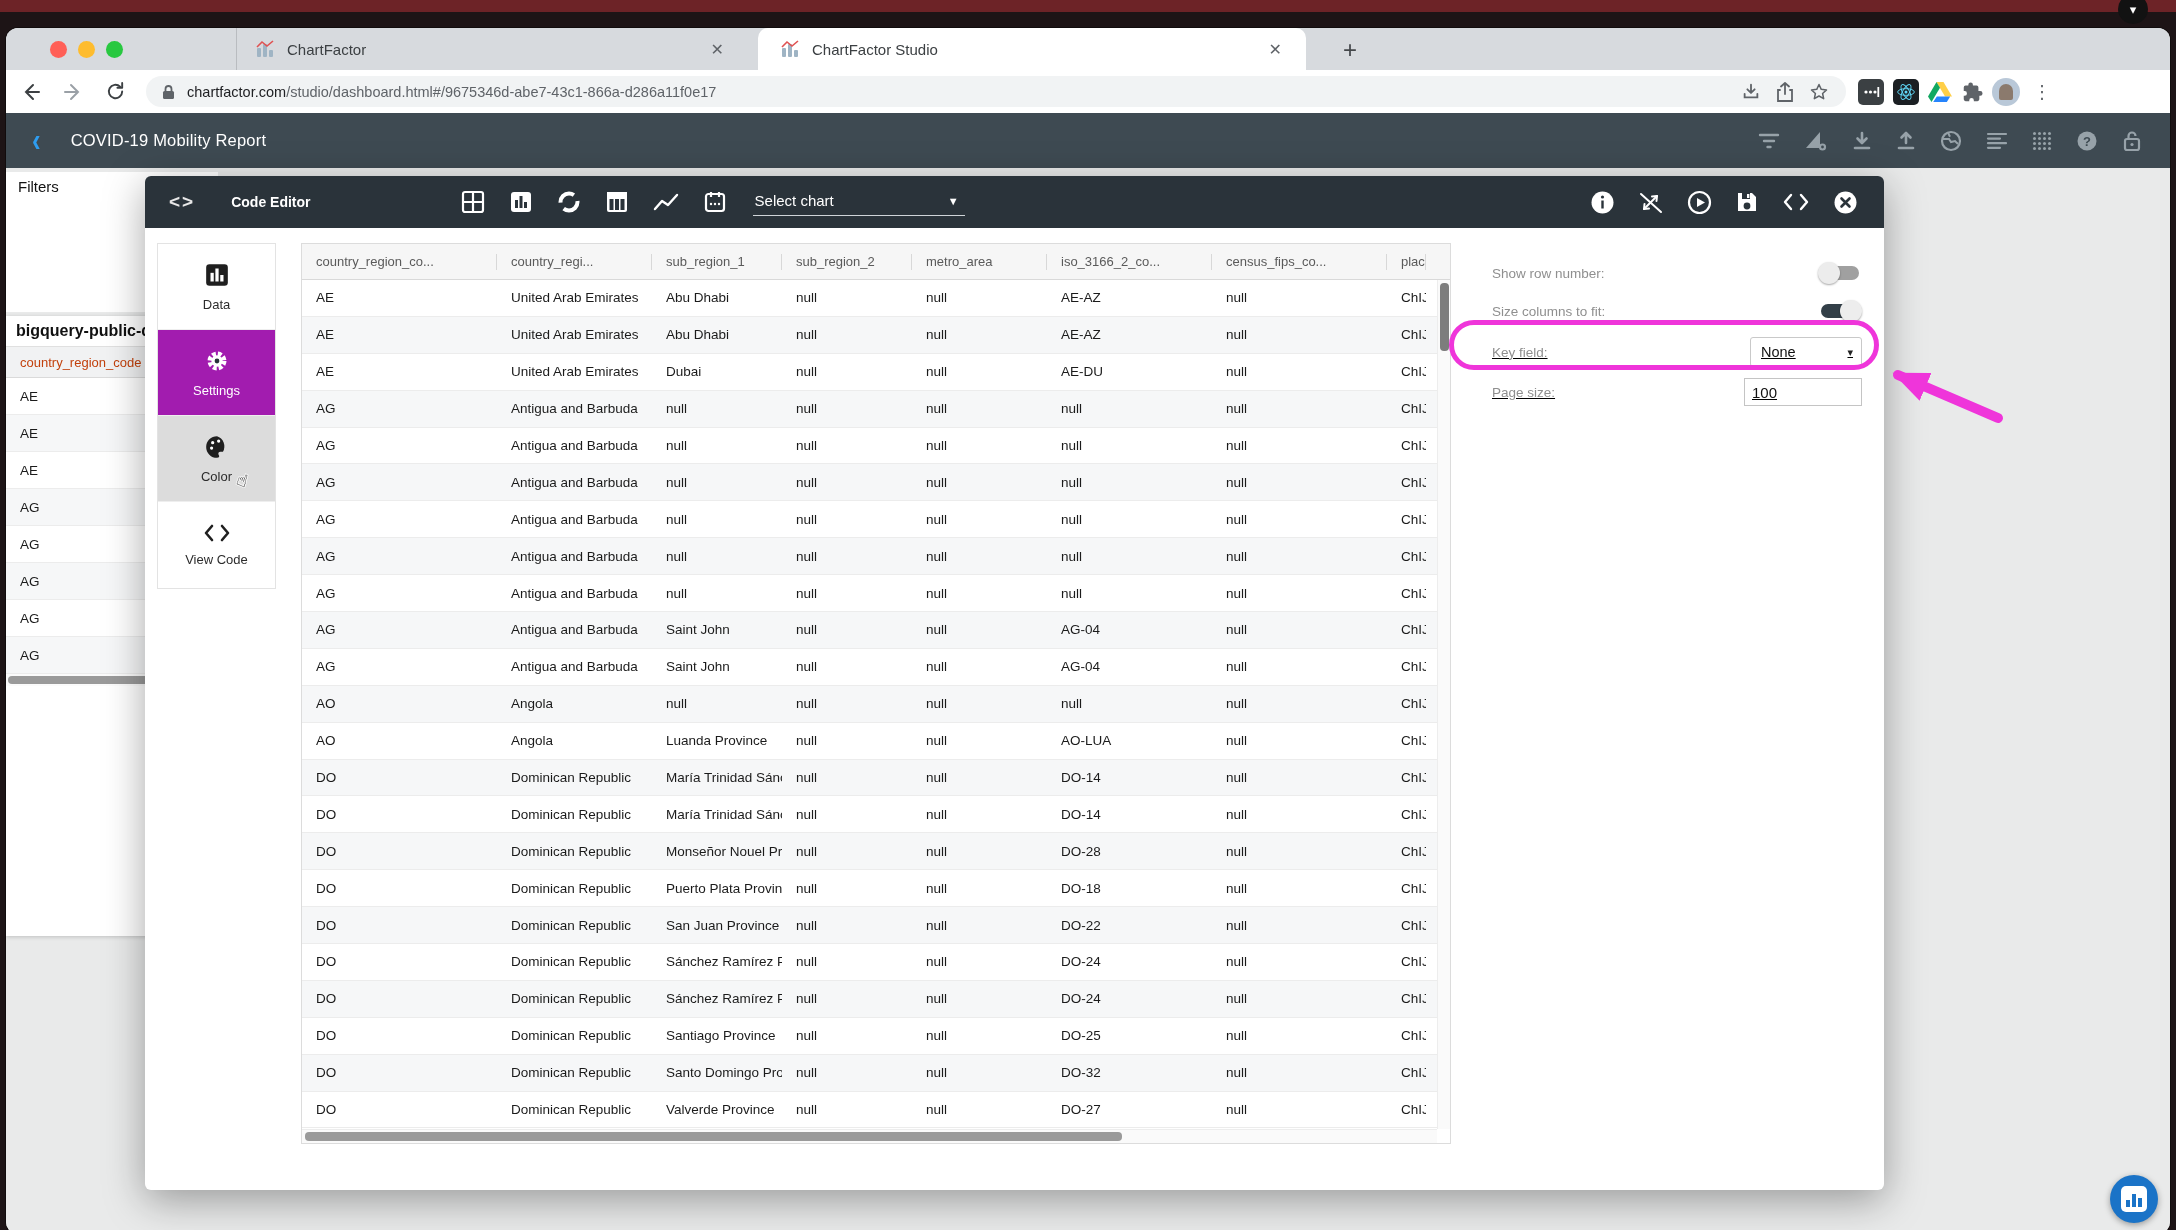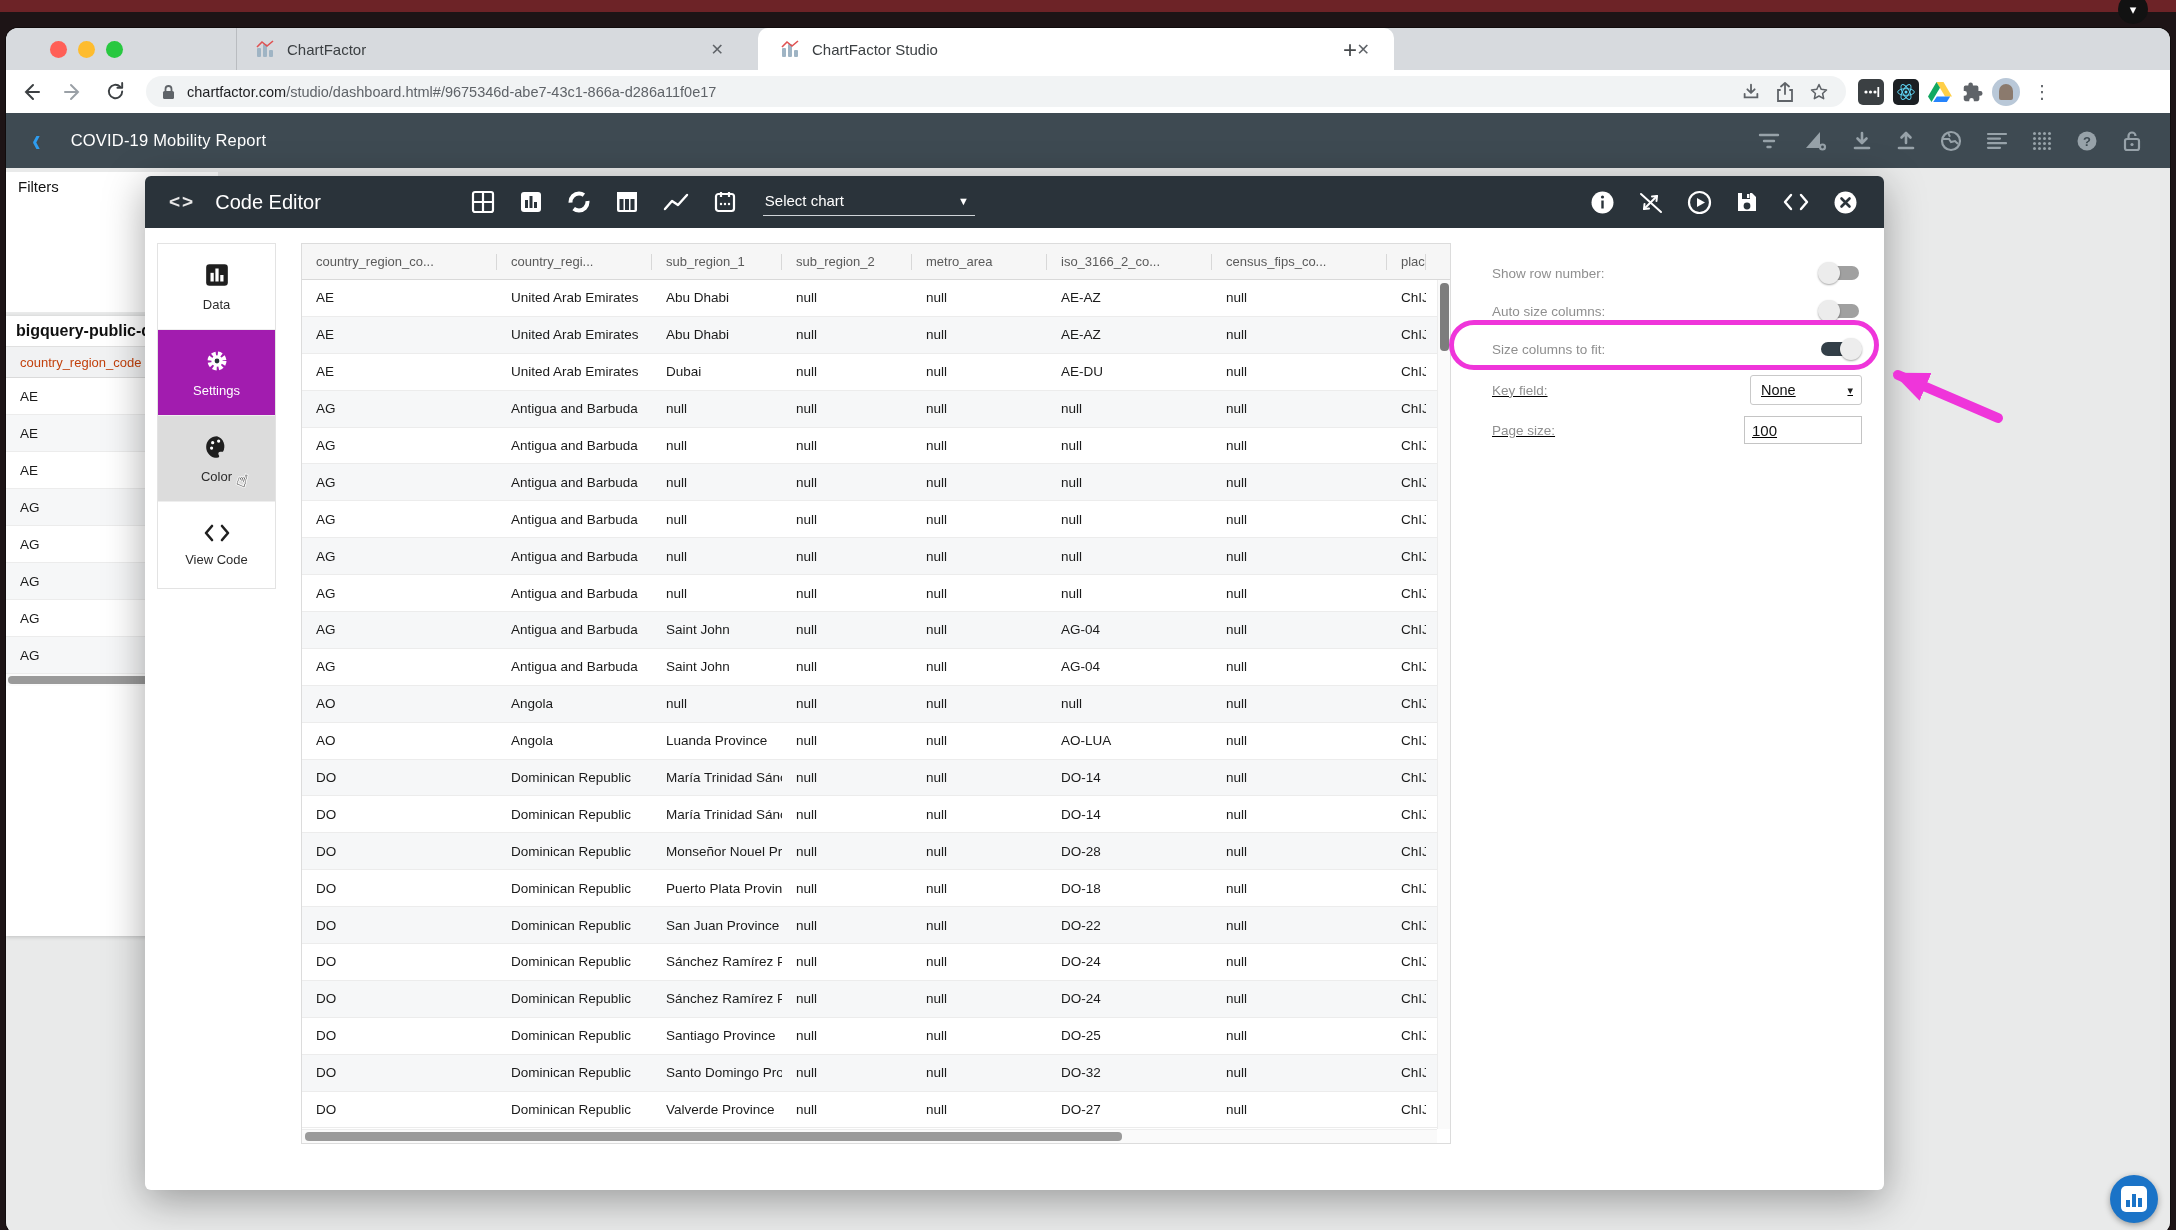--- a/index.html
+++ b/index.html
@@ -12,21 +12,21 @@
   .screen::before { content:""; position:absolute; top:0; left:0; right:0; height:12px; background:#6d2327; }
   .window { position:absolute; left:6px; top:28px; width:2164px; height:1206px;
     background:#e9eaea; border-radius:12px; overflow:hidden; box-shadow:0 0 0 1px rgba(0,0,0,.4); }
 
   
   .tabbar { position:relative; height:42px; background:#d7dade; }
   .traffic { position:absolute; top:13px; left:44px; display:flex; gap:11px; }
   .tl { width:17px; height:17px; border-radius:50%; }
   .tab { position:absolute; top:0; height:42px; display:flex; align-items:center; font-size:15px; color:#3c4043; }
   .tab.inactive { left:230px; width:512px; border-left:1px solid #b9bcc0; padding-left:18px; }
-  .tab.active { left:752px; width:636px; background:#fff; border-radius:10px 10px 0 0; padding-left:22px; }
+  .tab.active { left:752px; width:548px; background:#fff; border-radius:10px 10px 0 0; padding-left:22px; }
   .tab .favicon { width:20px; height:20px; margin-right:12px; flex:0 0 auto; }
   .tab .tlabel { flex:1; white-space:nowrap; overflow:hidden; }
   .tab .tclose { font-size:16px; color:#5f6368; margin-right:18px; padding:2px 6px; }
   .newtab { position:absolute; left:1328px; top:6px; width:32px; height:32px; font-size:24px;
     color:#44474a; display:flex; align-items:center; justify-content:center; }
   .media-chip { position:absolute; right:28px; top:-6px; width:30px; height:30px; border-radius:50%;
     background:#121212; color:#fff; display:flex; align-items:center; justify-content:center; font-size:13px; z-index:5;}
 
   
   .addrbar { position:relative; height:43px; background:#fff; display:flex; align-items:center; }
@@ -65,21 +65,21 @@
     border-bottom:1px solid #ececec; }
   .lw-row.alt { background:#f6f7f8; }
   .lw-scroll { height:12px; position:relative; background:#fbfbfb; }
   .lw-scroll .thumb { position:absolute; left:2px; top:2px; height:8px; width:96%; border-radius:4px; background:#9a9a9a; }
 
   
   .modal { position:absolute; left:139px; top:8px; width:1739px; height:1014px; background:#fff;
     border-radius:6px; box-shadow:0 10px 40px rgba(0,0,0,.35); }
   .modal-head { height:52px; background:#2a333a; border-radius:6px 6px 0 0; display:flex; align-items:center; color:#fff; }
   .mh-code { margin-left:24px; font-size:19px; letter-spacing:2px; font-weight:bold; color:#e8e8e8; }
-  .mh-title { font-size:20px; margin-left:20px; font-weight:400; }
+  .mh-title { font-size:14px; margin-left:36px; font-weight:700; }
   .mh-icons { display:flex; align-items:center; gap:24px; margin-left:150px; color:#fff; }
   .mh-icons svg { display:block; }
   .select-chart { display:flex; align-items:center; margin-left:26px; border-bottom:1px solid #cfd4d8;
     padding:4px 6px 6px 2px; width:212px; }
   .select-chart .sc-label { font-size:15px; color:#fff; }
   .select-chart .sc-caret { margin-left:auto; font-size:11px; color:#fff; }
   .mh-right { margin-left:auto; display:flex; align-items:center; gap:23px; padding-right:26px; }
   .mh-right svg { display:block; }
 
   
@@ -772,27 +772,20 @@
 
         <div class="rpanel" id="rpanel">
           <div class="set-row">
             <span class="set-label">Show row number:</span>
             <span class="set-ctl switch">
                 <span class="track"></span>
                 <span class="knob"></span>
               </span>
           </div>
           <div class="set-row">
-            <span class="set-label">Auto size columns:</span>
-            <span class="set-ctl switch">
-                <span class="track"></span>
-                <span class="knob"></span>
-              </span>
-          </div>
-          <div class="set-row">
             <span class="set-label">Size columns to fit:</span>
             <span class="set-ctl switch on">
                 <span class="track"></span>
                 <span class="knob"></span>
               </span>
           </div>
           <div class="set-row field">
             <span class="set-label">Key field:</span>
             <span class="set-ctl kf-select">
               <span>None</span>

